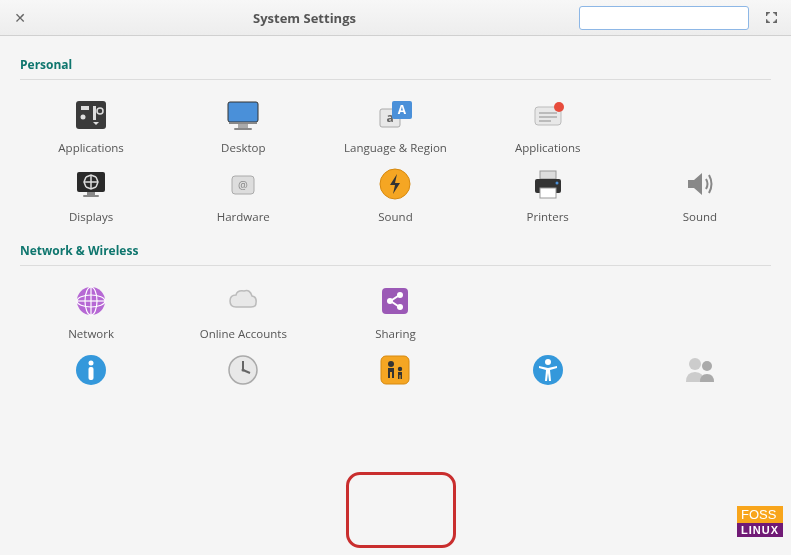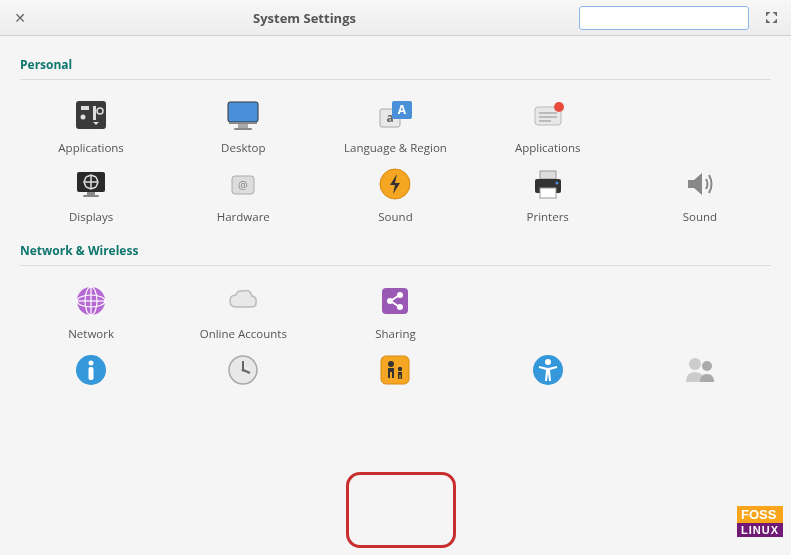--- a/index.html
+++ b/index.html
@@ -116,21 +116,21 @@
 .watermark {
   position: absolute;
   right: 8px;
   bottom: 18px;
   color: #fff;
   font-family: Arial, sans-serif;
 }
 .watermark .foss {
   background: #f8a51b;
   padding: 1px 4px;
-  font-weight: 700;
+  font-weight: 400;
   font-size: 13px;
 }
 .watermark .linux {
   background: #701a75;
   padding: 1px 4px;
   font-weight: 700;
   font-size: 11px;
   letter-spacing: 1px;
 }
 </style>

